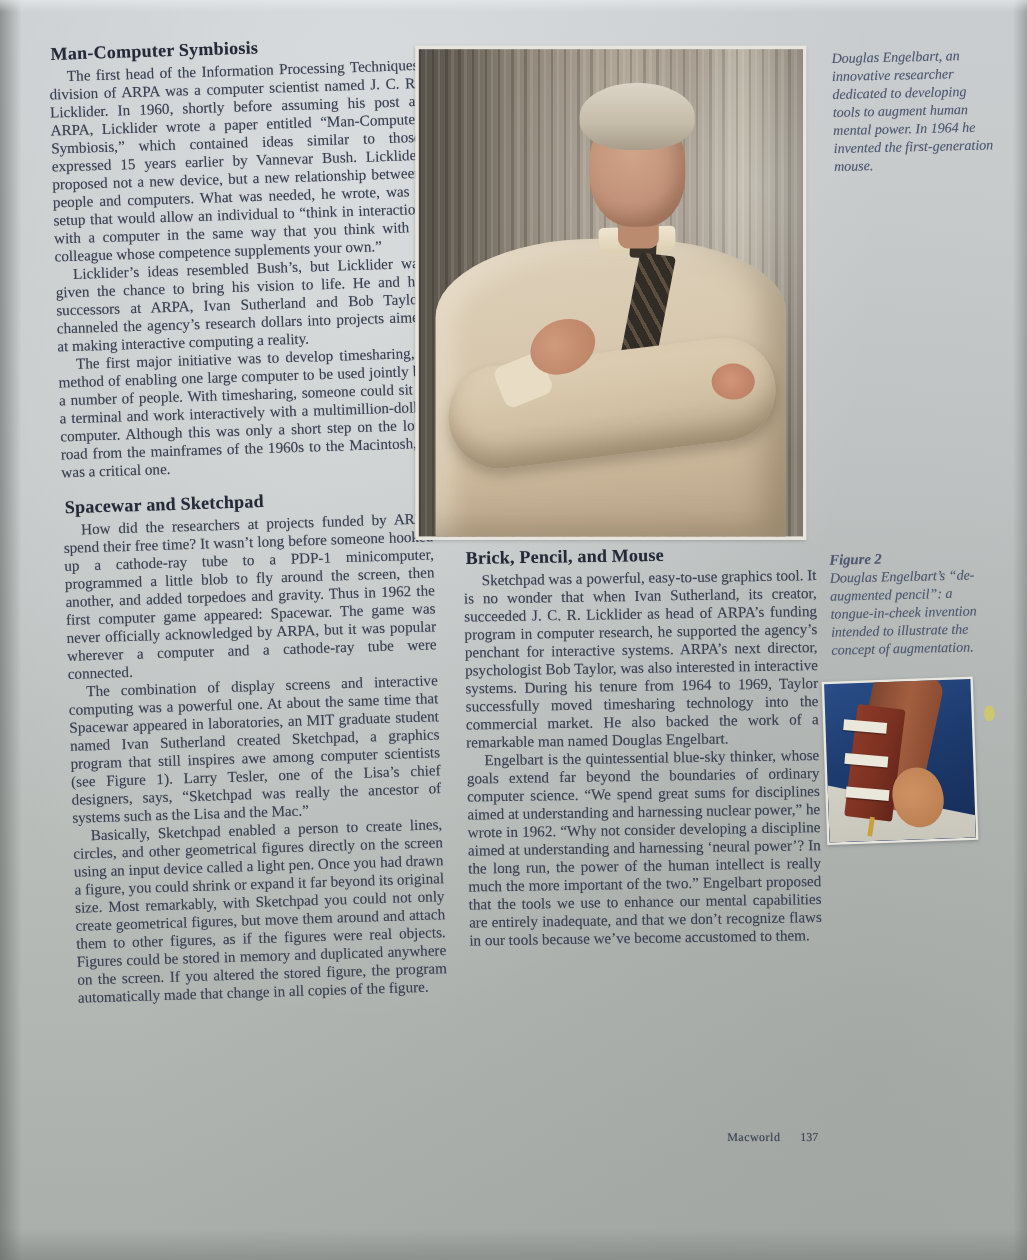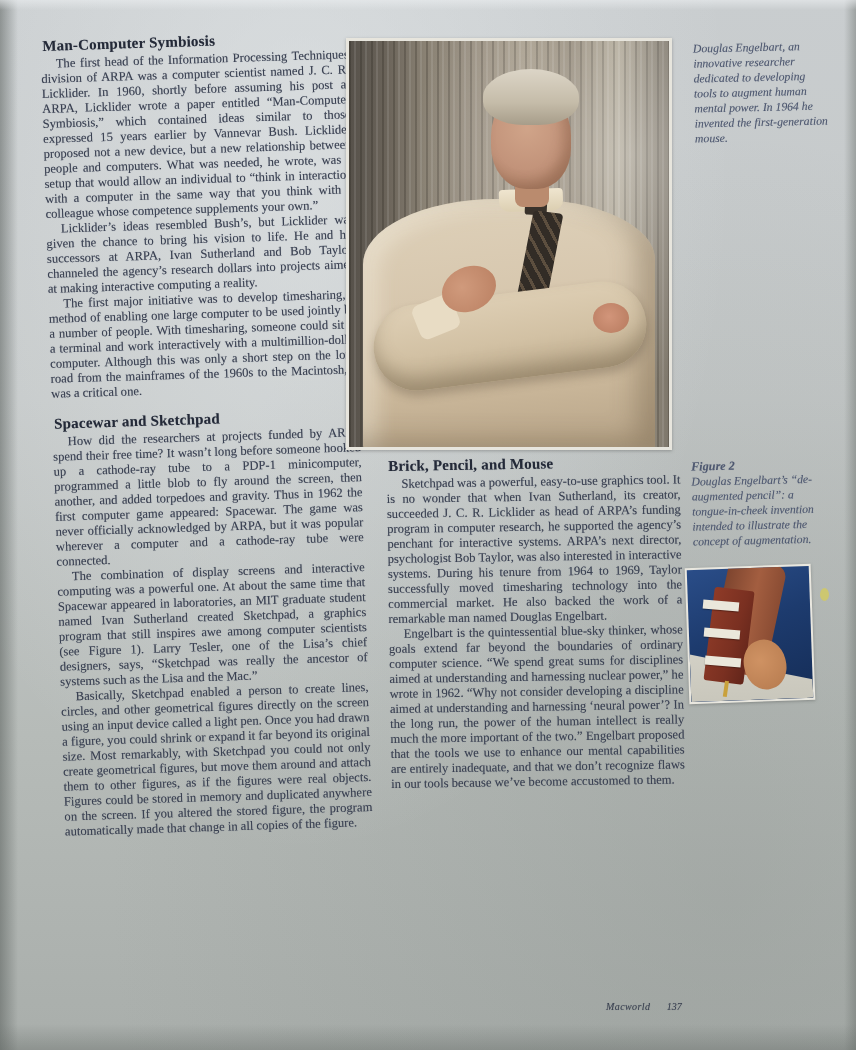--- a/index.html
+++ b/index.html
@@ -88,22 +88,22 @@
     transform:rotate(7deg); box-shadow:0 1px 1px rgba(0,0,0,.35); }
   .fig2 .tape.t1 { top:32px; } .fig2 .tape.t2 { top:60px; } .fig2 .tape.t3 { top:88px; }
   .fig2 .hand2 { position:absolute; left:54px; top:72px; width:42px; height:50px; border-radius:48%;
     transform:rotate(-12deg);
     background:radial-gradient(circle at 40% 40%, #cf9263, #b57a4e); }
   .fig2 .pencil2 { position:absolute; left:33px; top:112px; width:4px; height:16px;
     transform:rotate(10deg); background:#c9a13c; }
   .speck { position:absolute; left:820px; top:588px; width:9px; height:13px; border-radius:50%;
     background:#d6cc5a; opacity:.75; }
 
-  .footer { position:absolute; left:606px; top:1001px; font-size:10px; color:#3c4352;
-    text-shadow:0 0 0.7px rgba(60,67,82,.45);font-style:italic; }
+  .footer { position:absolute; left:606px; top:943px; font-size:10px; color:#3c4352;
+    text-shadow:0 0 0.7px rgba(60,67,82,.45); }
   .footer .mag { letter-spacing:.4px; }
   .footer .num { margin-left:14px; }
 </style>
 </head>
 <body>
 
 <div class="page">
 
   <div class="edge edge-left"></div>
   <div class="edge edge-right"></div>

